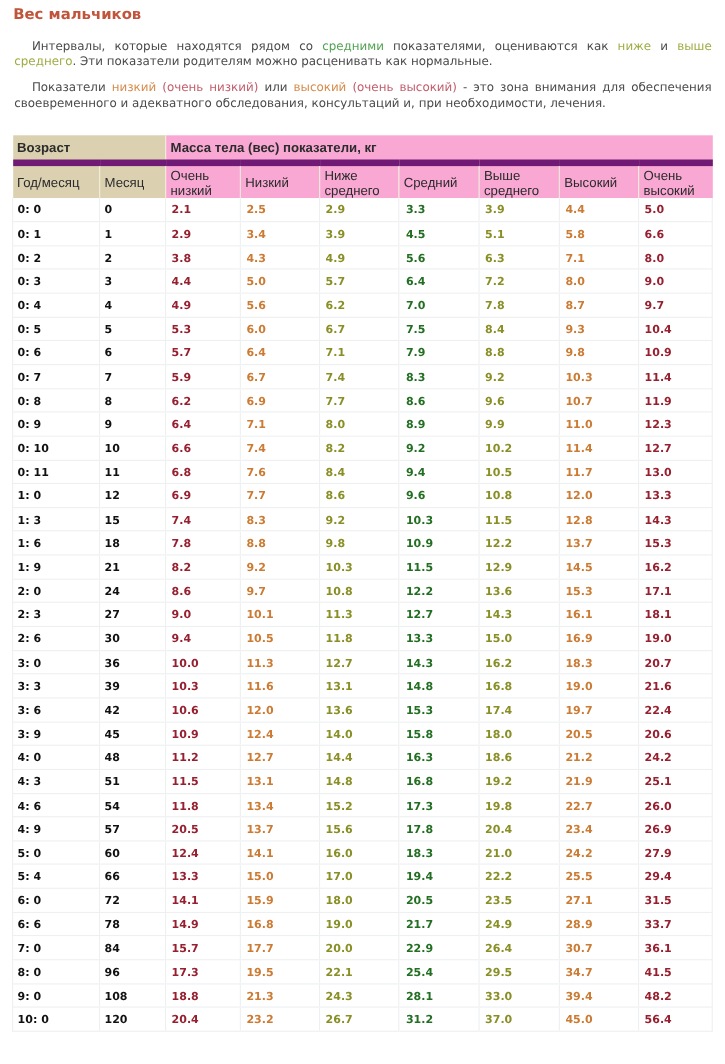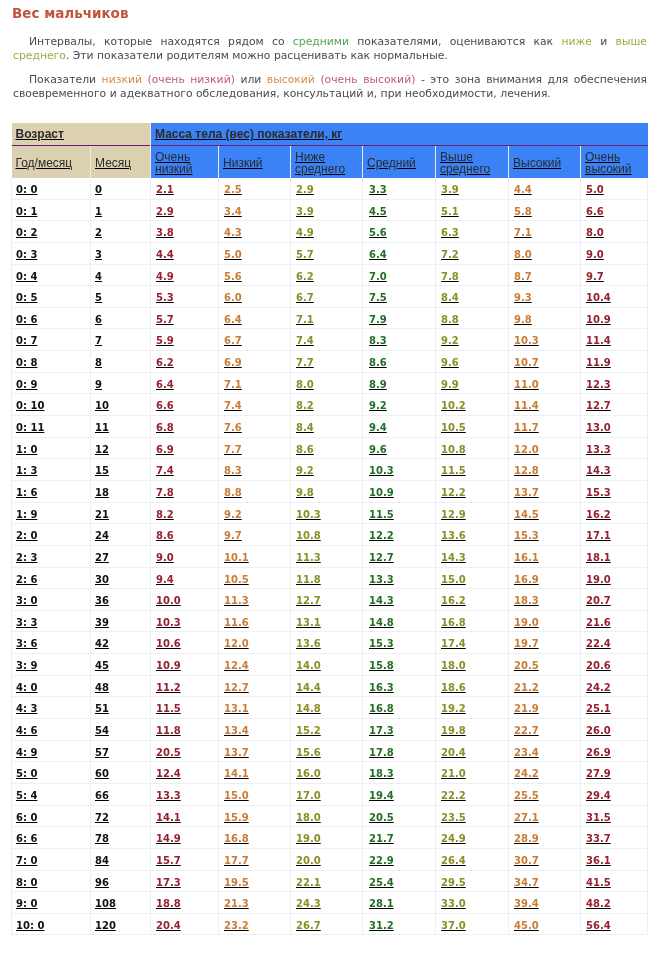--- a/index.html
+++ b/index.html
@@ -37,37 +37,36 @@
   .c-green  { color: #51a351; }
   .c-olive  { color: #9fac41; }
   .c-orange { color: #d78b4a; }
   .c-pink   { color: #c15d6b; }
 
   table.wt {
     position: absolute; left: 11px; top: 123px;
     border-collapse: collapse;
     table-layout: fixed;
     width: 636px;
-    text-decoration: underline;
   }
 
   table.wt th {
-    background: #3b82f6;
+    background: #f9a8d4;
     text-align: left;
     vertical-align: middle;
     font-family: "Liberation Sans", sans-serif;
     color: #2b2b2b;
     padding: 0 0 0 4px;
     margin: 0;
   }
   table.wt th.age { background: #dbd1b0; }
   table.wt th.grp { height: 22px; font-size: 12px; font-weight: bold; }
   table.wt th.sub { height: 32px; font-size: 12px; font-weight: normal; line-height: 12.2px; padding-top: 2px; box-sizing: border-box; }
   table.wt th.vsep { border-left: 1px solid #f0ead9; }
-  table.wt tr.hdr2 th { border-top: 1px solid #701a75; }
+  table.wt tr.hdr2 th { border-top: 6px solid #701a75; }
 
   table.wt td {
     height: 21.65px;
     font-family: "DejaVu Sans", sans-serif;
     border-bottom: 1px solid #edeff1;
     border-left: 1px solid #edeff1;
     vertical-align: top;
     font-weight: bold;
     padding: 7px 0 0 5px;
     margin: 0;

